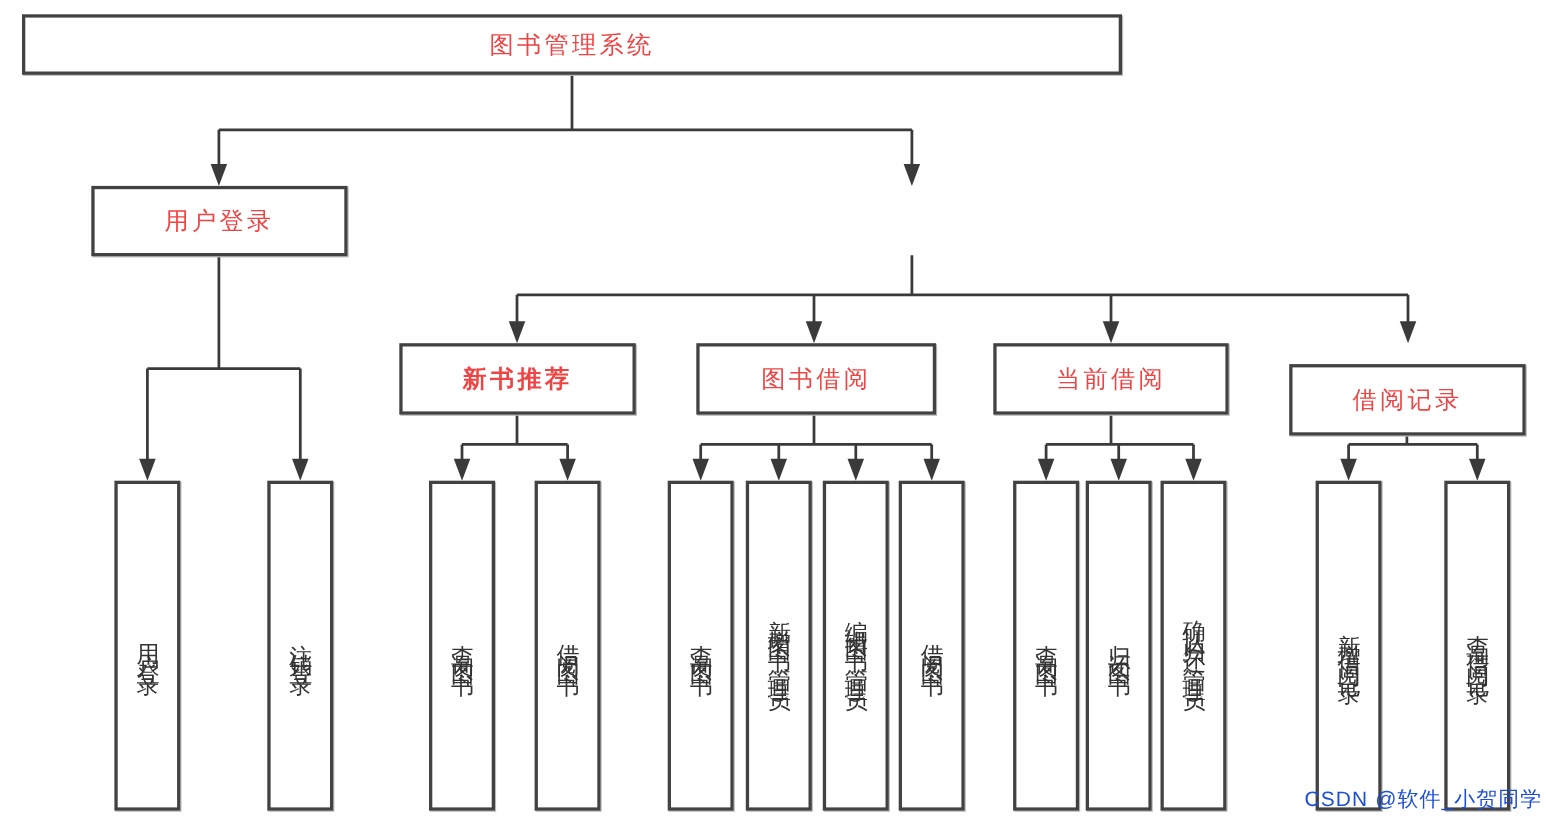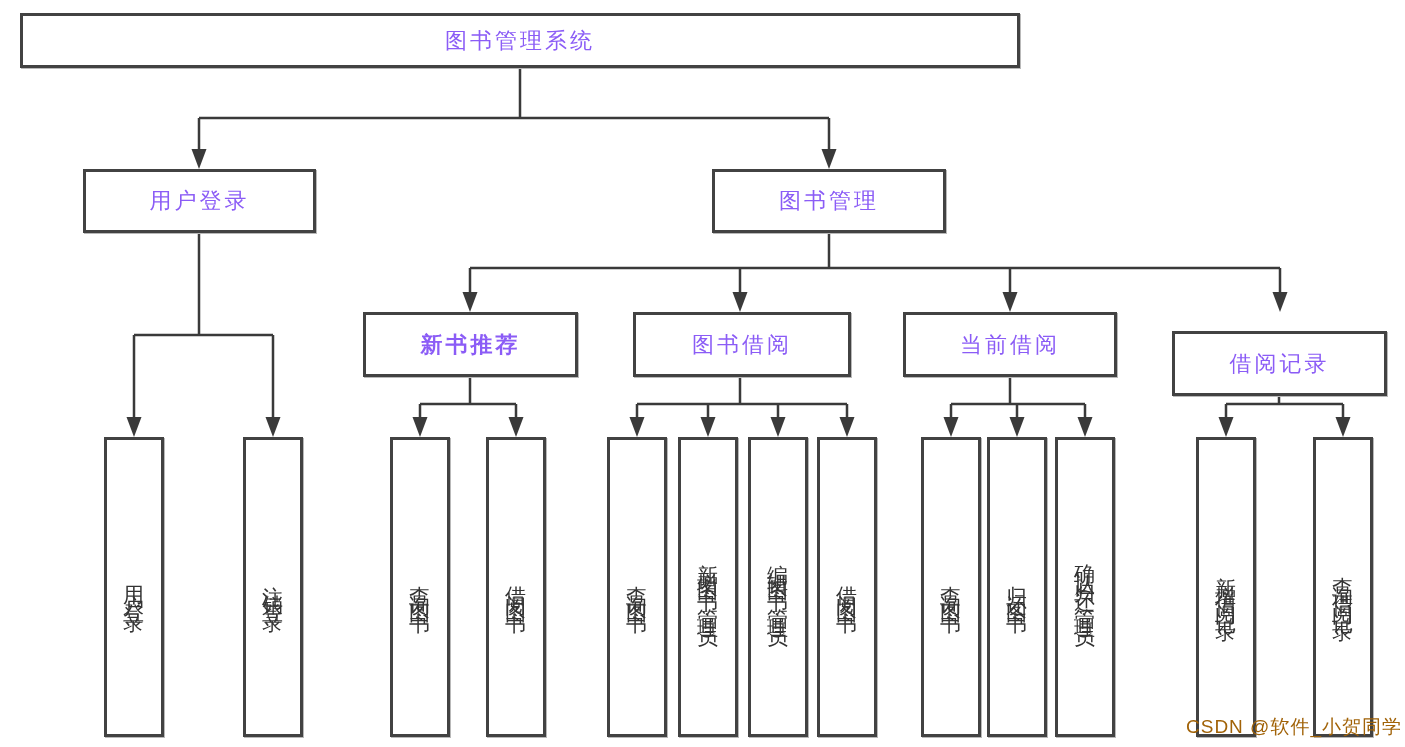--- a/index.html
+++ b/index.html
@@ -30,21 +30,21 @@
     border: 3px solid #424242;
     box-shadow: 1px 1px 0 #b9b9b9;
     display: flex;
     align-items: center;
     justify-content: center;
   }
   .node .hlabel {
     font-size: 22px;
     letter-spacing: 3px;
     white-space: nowrap;
-    color: #8b5cf6;
+    color: #ef4444;
     text-align: right;
   }
   .root-node {
     left: 20px; top: 13px; width: 1000px; height: 55px;
   }
   .branch-node {
     height: 64px;
   }
   .leaf-node {
     top: 437px; width: 60px; height: 300px;
@@ -55,21 +55,21 @@
     font-size: 21px;
     letter-spacing: 9px;
     line-height: 1;
     color: #333333;
   }
   .watermark {
     position: absolute;
     left: 1186px;
     top: 714px;
     font-size: 19px;
-    color: #a16207;
+    color: #1d4ed8;
     white-space: nowrap;
     letter-spacing: 1px;
   }
 </style>
 </head>
 <body>
 
 <div class="canvas">
 
   <svg class="connectors" viewBox="0 0 1405 747" xmlns="http://www.w3.org/2000/svg" aria-hidden="true">
@@ -129,23 +129,20 @@
     </g>
   </svg>
 
   <div class="node root-node">
     <span class="hlabel">图书管理系统</span>
   </div>
 
   <div class="node branch-node" style="left:83px; top:169px; width:233px;">
     <span class="hlabel">用户登录</span>
   </div>
-  <div class="node branch-node" style="left:712px; top:169px; width:234px;">
-    <span class="hlabel">图书管理</span>
-  </div>
 
   <div class="node branch-node" style="left:363px; top:312px; width:215px; height:65px;font-weight:bold;">
     <span class="hlabel">新书推荐</span>
   </div>
   <div class="node branch-node" style="left:633px; top:312px; width:218px; height:65px;">
     <span class="hlabel">图书借阅</span>
   </div>
   <div class="node branch-node" style="left:903px; top:312px; width:214px; height:65px;">
     <span class="hlabel">当前借阅</span>
   </div>

